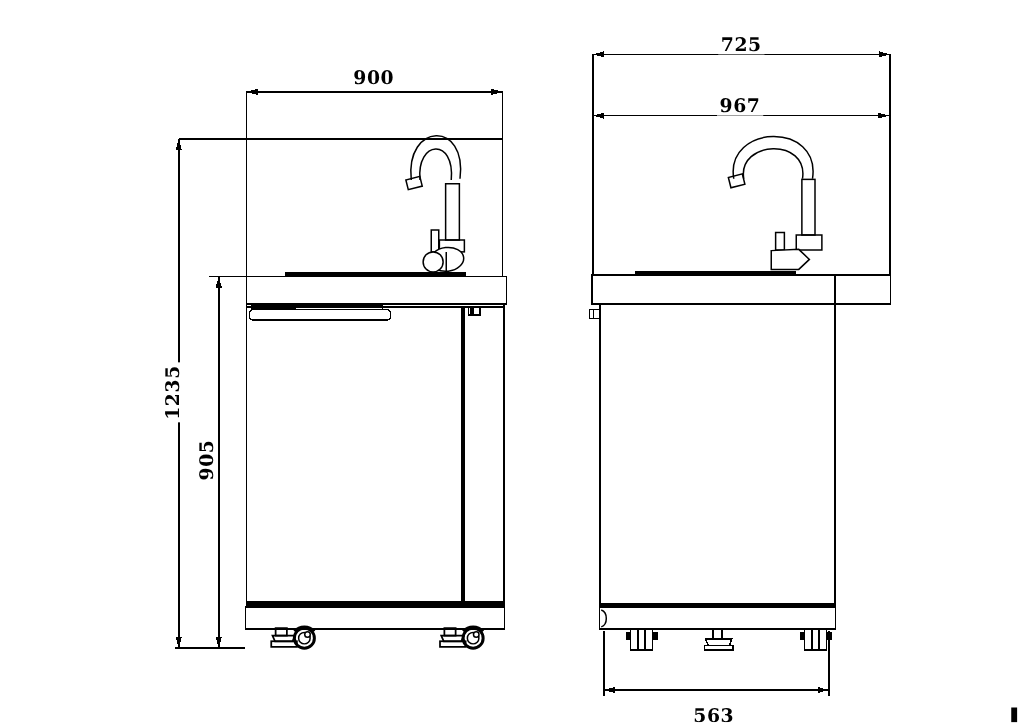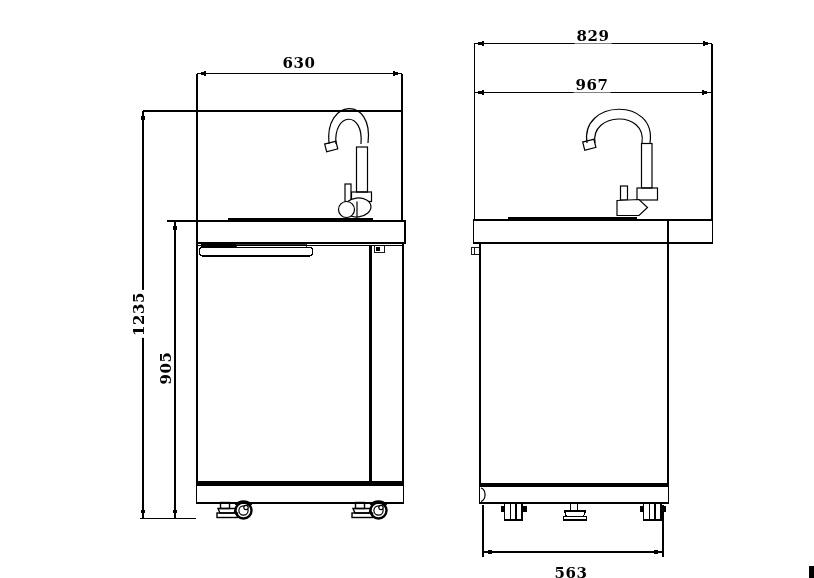--- a/index.html
+++ b/index.html
@@ -203,23 +203,23 @@
         <line x1="663" y1="505" x2="663" y2="556.5"></line>
         <line x1="483" y1="552" x2="663" y2="552"></line>
         <polygon points="483,552 492,549.5 492,554.5" fill="#000" stroke="none"></polygon>
         <polygon points="663,552 654,549.5 654,554.5" fill="#000" stroke="none"></polygon>
       </g>
     </g>
 
     <rect x="809" y="566" width="5" height="12" fill="#000" stroke="none"></rect>
   </svg>
 
-  <div class="dim-label" style="left:299px; top:63px;">630</div>
-
-  <div class="dim-label" style="left:593px; top:36px;">829</div>
+  <div class="dim-label" style="left:299px; top:63px;">900</div>
+
+  <div class="dim-label" style="left:593px; top:36px;">725</div>
 
   <div class="dim-label" style="left:592px; top:85px;">967</div>
 
   <div class="dim-label vertical" style="left:139px; top:314px;">1235</div>
 
   <div class="dim-label vertical" style="left:166px; top:368px;">905</div>
 
   <div class="dim-label" style="left:571px; top:536px;margin-top:37px;">563</div>
 </div>
 

